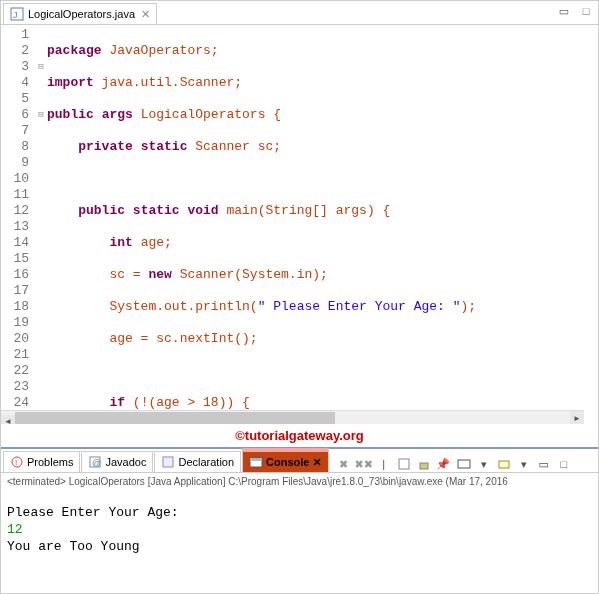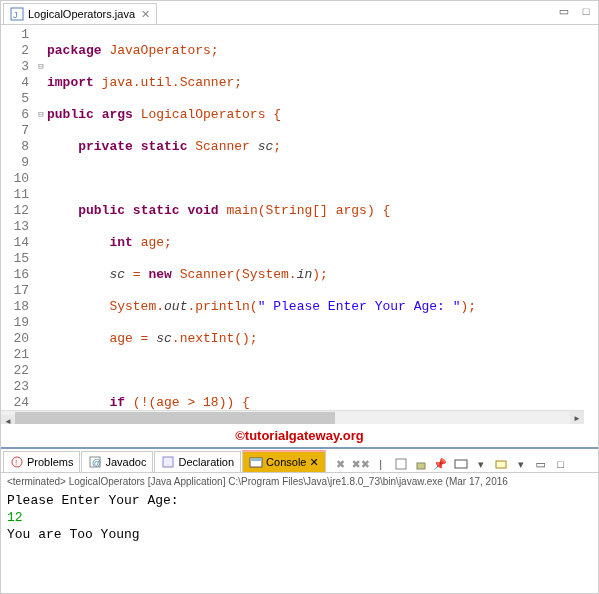--- a/index.html
+++ b/index.html
@@ -10,33 +10,33 @@
 .tab .jicon { width: 14px; height: 14px; display:inline-flex; align-items:center; justify-content:center;}
 .tab .close-x { color: #888; font-size: 11px; margin-left: 2px; cursor:pointer;}
 .right-icons { position:absolute; right:4px; top:2px; display:flex; gap:6px;}
 .right-icons span{ width:16px; height:16px; display:inline-flex; align-items:center; justify-content:center; color:#666;}
 .code-container { flex: 1; display: flex; overflow: hidden; font-family: Consolas, 'Courier New', monospace; font-size: 13px; background: #fff;}
 .gutter { width: 34px; text-align: right; padding-right: 6px; color: #787878; user-select: none; line-height: 16px; padding-top: 2px;}
 .marker-bar { width: 12px; background: #fff; line-height: 16px; padding-top: 2px; font-size:9px; color:#888;}
 .marker-bar .mark{height:16px; display:flex; align-items:center; justify-content:center;}
 .code { flex:1; white-space: pre; line-height: 16px; padding-top: 2px; overflow:hidden;}
 .kw { color: #7f0055; font-weight: bold; }
-.sfld { color: #404040; font-style: italic; }
+.sfld { color: #c2410c; }
 .str { color: #2a00ff; }
 .pln { color: #c2410c; }
 .watermark { color: #c00; font-weight: bold; text-align:center; font-size:13px; padding: 4px 0; font-family: Arial;}
 .bottom-area { border-top: 2px solid #7f9db9; }
 .bottom-tabs { height: 24px; display: flex; align-items: flex-end; background: #fff; border-bottom: 1px solid #ccc; padding-left: 2px; position:relative;}
 .btab { display: flex; align-items: center; gap: 3px; padding: 3px 6px; border: 1px solid #ccc; border-bottom: none; font-size: 11px; background: #fff; margin-right:1px;}
-.btab.active { background: #eab308; font-weight: normal; border-top:2px solid #fca5a5;}
+.btab.active { background: #c2410c; font-weight: bold; border-top:4px solid #fca5a5;}
 .btab .icon { width:14px; height:14px; display:inline-flex;}
 .toolbar-icons { display:flex; gap:4px; margin-left:6px;}
 .toolbar-icons span{ width:16px; height:16px; display:inline-flex; align-items:center; justify-content:center; font-size:11px; color:#555;}
 .console-header { padding: 3px 6px; font-size: 10px; color: #555; background:#fff; border-bottom: none;}
-.console-body { font-family: Consolas, 'Courier New', monospace; font-size: 13px; padding: 2px 6px; line-height: 17px;}
+.console-body { font-family: Consolas, 'Courier New', monospace; font-size: 13px; padding: 2px 6px; line-height: 17px; margin-top: 12px;}
 .console-body .input-echo { color: #00a000; }
 .scrollbar { position:absolute; bottom:0; left:0; right:14px; height:14px; background:#f0f0f0; border-top:1px solid #ddd;}
 .scrollbar .left-arr,.scrollbar .right-arr{width:14px;height:14px;display:inline-flex;align-items:center;justify-content:center;background:#e8e8e8;color:#555;font-size:8px;}
 .scrollbar .right-arr{float:right;}
 .scrollbar .thumb{display:inline-block;height:12px;background:#c8c8c8;width:320px;margin-top:1px;}
 .editor-rel{position:relative; flex:1; display:flex; overflow:hidden;}
 </style>
 </head>
 <body>
 

